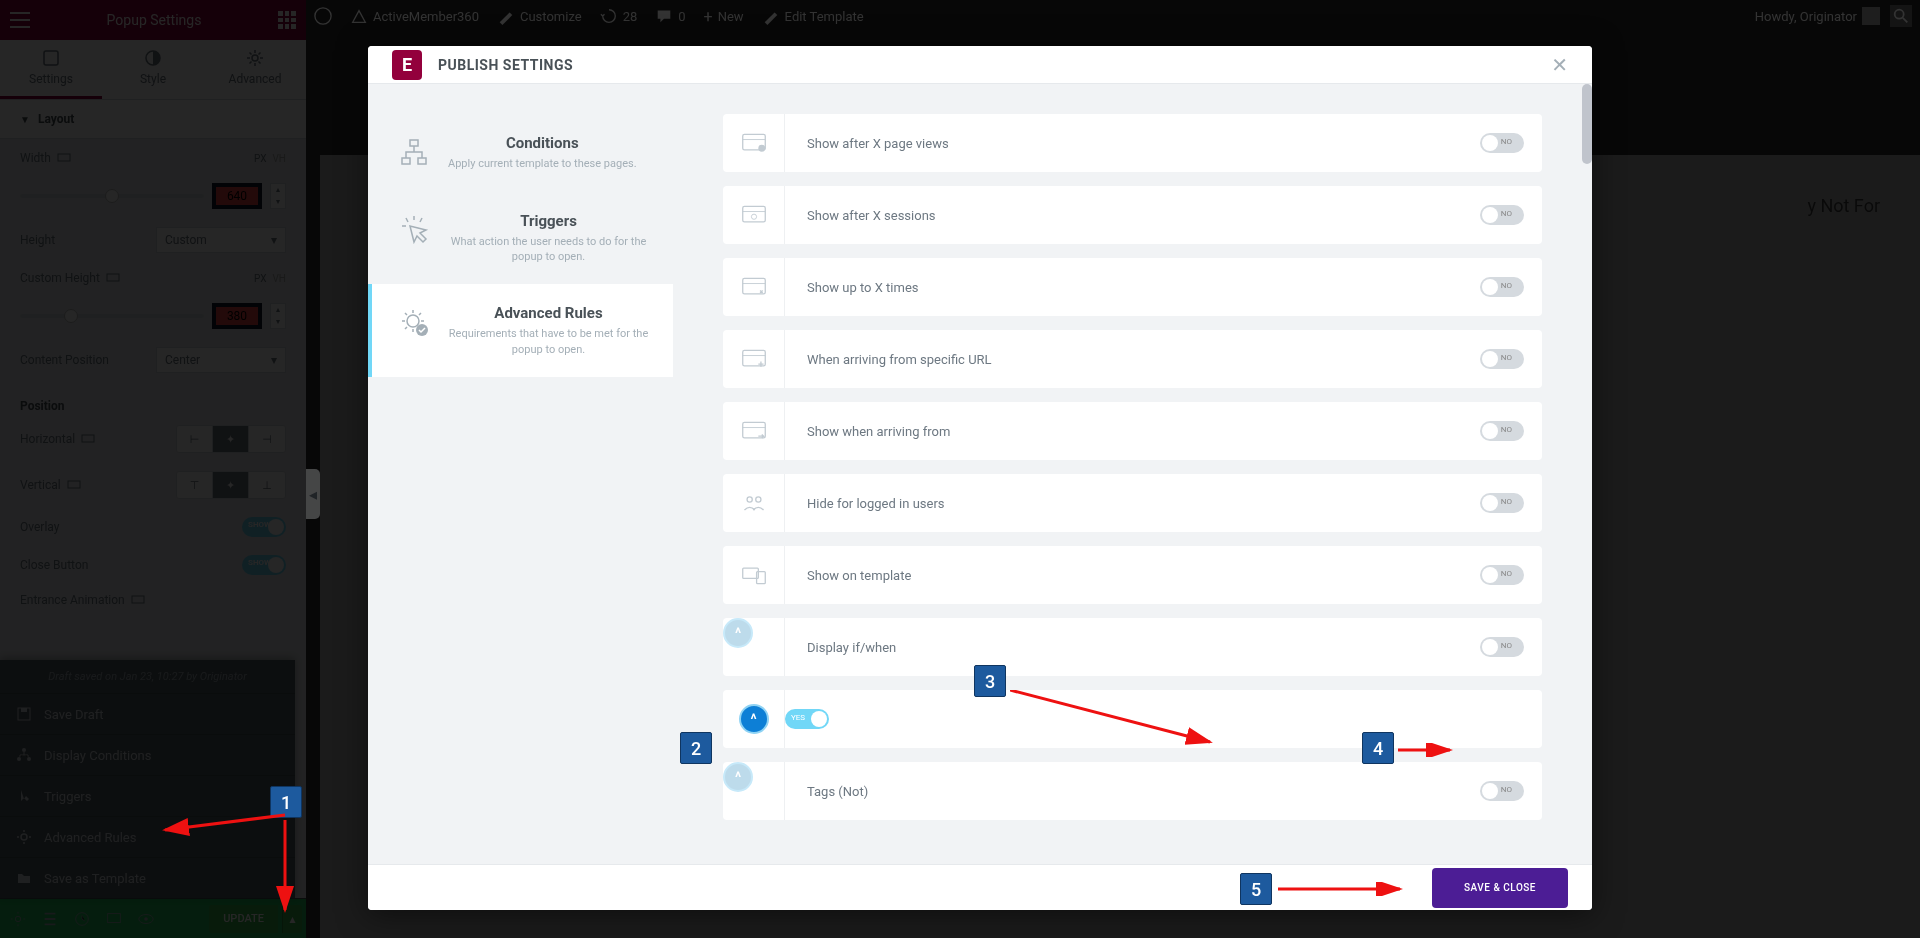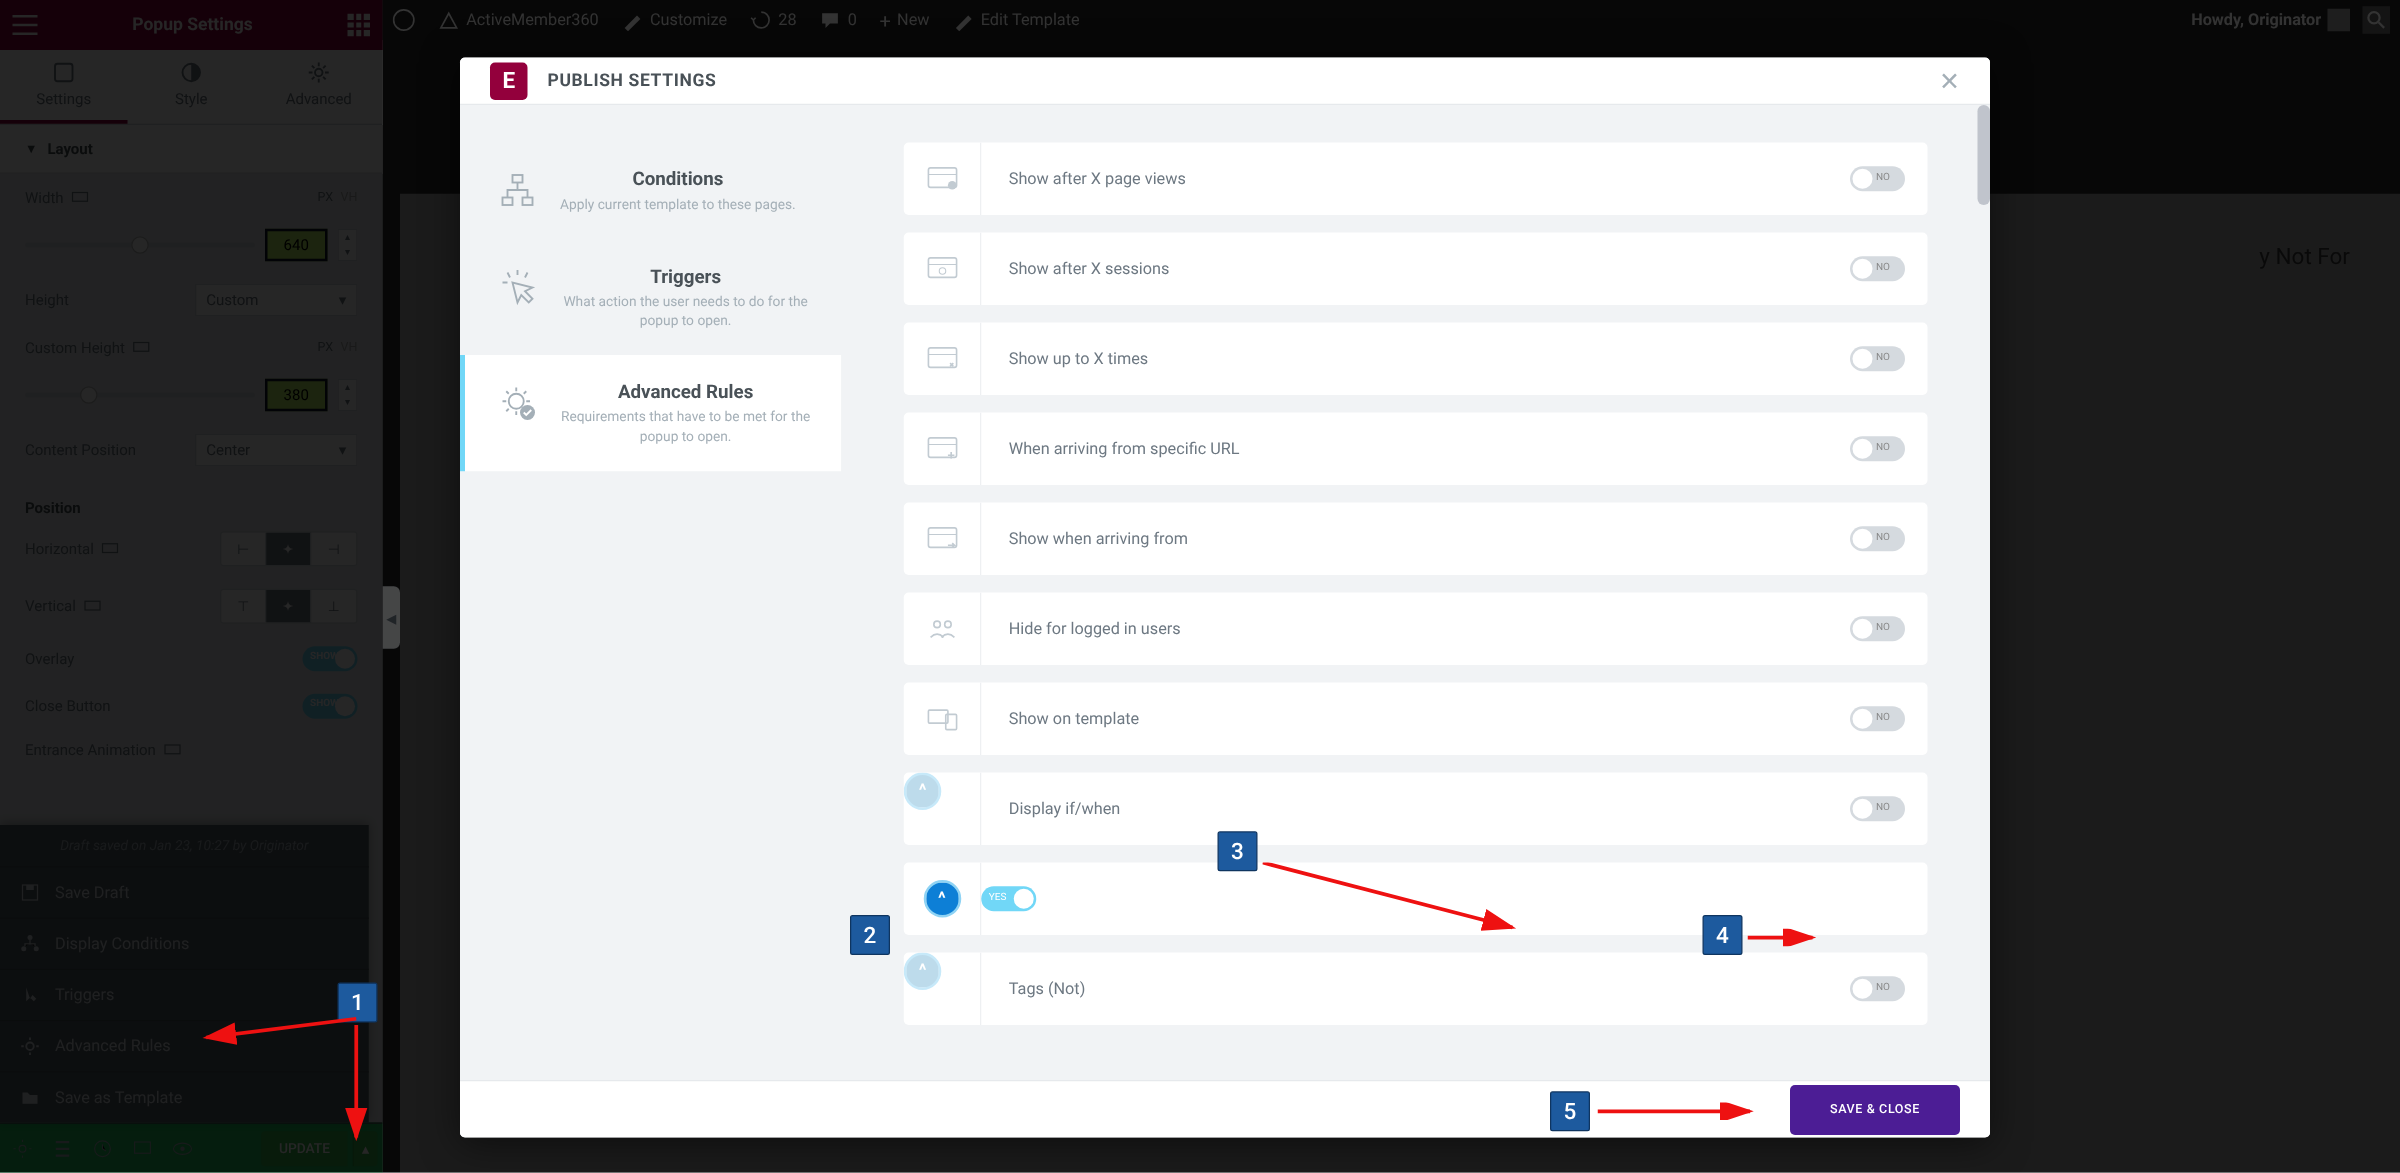--- a/index.html
+++ b/index.html
@@ -1,48 +1,48 @@
 <!DOCTYPE html>
 <html><head>
 <meta charset="utf-8">
 <style>
 * { margin: 0; padding: 0; box-sizing: border-box; font-family: -apple-system, BlinkMacSystemFont, "Segoe UI", Roboto, sans-serif; }
 body { background: #1a1a1a; width: 1920px; height: 938px; overflow: hidden; position: relative; }
 
 
 .wp-admin-bar { position: absolute; top: 0; left: 306px; right: 0; height: 32px; background: #1a1a1a; display: flex; align-items: center; padding: 0 8px; color: #aaa; font-size: 13px; z-index: 1; }
 .wp-admin-bar .left { display: flex; align-items: center; gap: 18px; }
-.wp-admin-bar .right { margin-left: auto; display: flex; align-items: center; gap: 10px; font-weight: bold; }
+.wp-admin-bar .right { margin-left: auto; display: flex; align-items: center; gap: 10px; }
 .wp-item { display: flex; align-items: center; gap: 5px; cursor: pointer; }
 .wp-avatar { width: 18px; height: 18px; background: #666; }
 .wp-search { width: 22px; height: 22px; background: #444; display: flex; align-items: center; justify-content: center; }
 
 
 .el-panel { position: absolute; top: 0; left: 0; width: 306px; height: 100%; background: #e6e9ec; display: flex; flex-direction: column; font-size: 12px; color: #6d7882; }
 .el-panel-header { height: 40px; background: #93003c; display: flex; align-items: center; justify-content: space-between; padding: 0 10px; color: #fff; }
 .el-panel-header .burger, .el-panel-header .apps { width: 20px; height: 16px; display: flex; flex-direction: column; justify-content: space-between; cursor: pointer; }
 .el-panel-header .burger span { height: 2px; background: #fff; }
 .el-panel-header .apps { display: grid; grid-template-columns: repeat(3,1fr); grid-template-rows: repeat(3,1fr); gap: 2px; width: 18px; height: 18px; }
 .el-panel-header .apps span { background: #fff; }
-.el-panel-title { font-size: 14px; font-weight: 700; text-align: right; }
+.el-panel-title { font-size: 14px; font-weight: 400; text-align: right; }
 
 .el-panel-tabs { display: flex; background: #fff; border-bottom: 1px solid #d5dadf; }
 .el-panel-tab { flex: 1; text-align: center; padding: 8px 0 10px; cursor: pointer; color: #6d7882; }
 .el-panel-tab.active { border-bottom: 3px solid #93003c; }
 .el-panel-tab .ticon { width: 20px; height: 20px; margin: 0 auto 4px; display: block; }
 
 .el-panel-body { flex: 1; overflow-y: auto; padding: 0; }
 .el-section-head { background: #fff; border-bottom: 1px solid #d5dadf; padding: 12px 20px; font-weight: 700; color: #495157; display: flex; align-items: center; gap: 8px; cursor: pointer; }
 .el-controls { padding: 12px 20px; }
 .el-control-row { display: flex; align-items: center; justify-content: space-between; margin-bottom: 18px; }
 .el-control-label { color: #6d7882; font-size: 12px; display: flex; align-items: center; gap: 6px; }
 .el-slider-row { display: flex; align-items: center; gap: 8px; }
 .el-slider { flex: 1; height: 4px; background: #d5dadf; position: relative; border-radius: 2px; }
 .el-slider .thumb { width: 14px; height: 14px; border-radius: 50%; background: #fff; border: 1px solid #bbb; position: absolute; top: -5px; }
-.el-num { width: 50px; height: 26px; border: 2px solid #0f172a; background: #bef264; text-align: center; font-size: 12px; }
+.el-num { width: 50px; height: 26px; border: 4px solid #0f172a; background: #ef4444; text-align: center; font-size: 12px; }
 .el-spin { width: 16px; height: 26px; border: 1px solid #d5dadf; background: #fff; display: flex; flex-direction: column; }
 .el-spin span { flex: 1; font-size: 8px; text-align: center; line-height: 12px; }
 .el-select { width: 130px; height: 26px; border: 1px solid #d5dadf; background: #fff; padding: 0 8px; font-size: 12px; color: #6d7882; display: flex; align-items: center; justify-content: space-between; }
 .el-units { display: flex; gap: 6px; font-size: 10px; color: #aaa; }
 .el-units .active { color: #6d7882; }
 .el-choices { display: flex; border: 1px solid #d5dadf; border-radius: 3px; overflow: hidden; }
 .el-choice { width: 36px; height: 26px; background: #fff; display: flex; align-items: center; justify-content: center; cursor: pointer; border-right: 1px solid #d5dadf; font-size: 11px; }
 .el-choice:last-child { border-right: none; }
 .el-choice.sel { background: #6d7882; color: #fff; }
 .el-switch { width: 44px; height: 20px; background: #71d7f7; border-radius: 10px; position: relative; cursor: pointer; }

